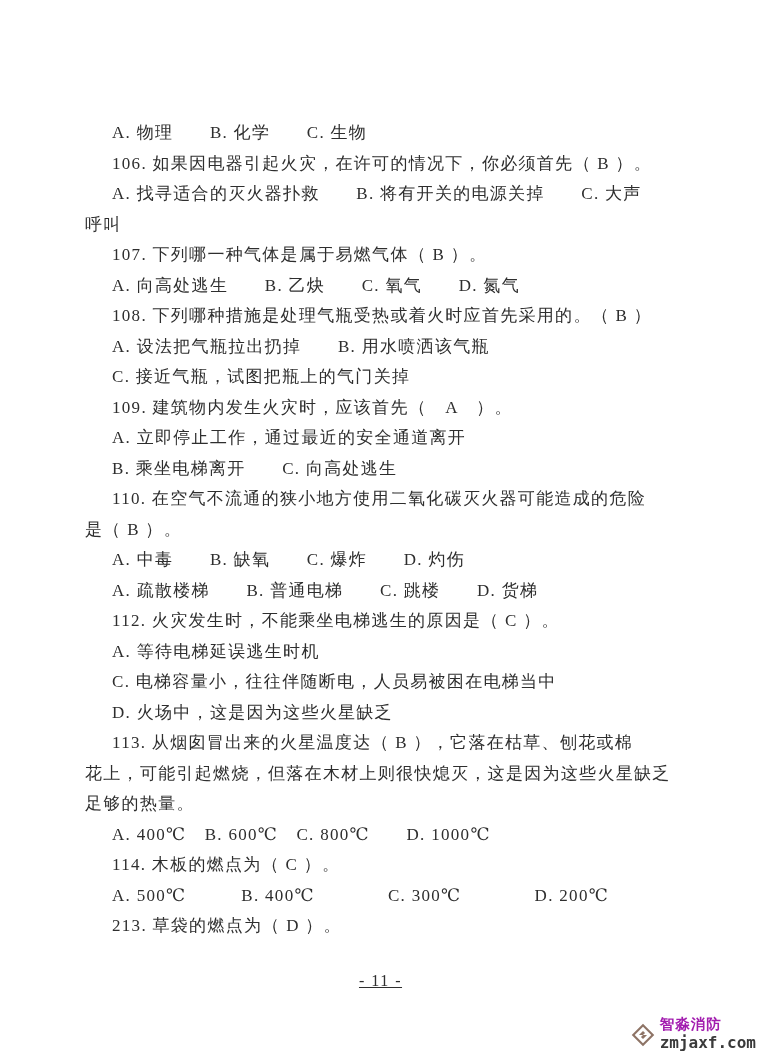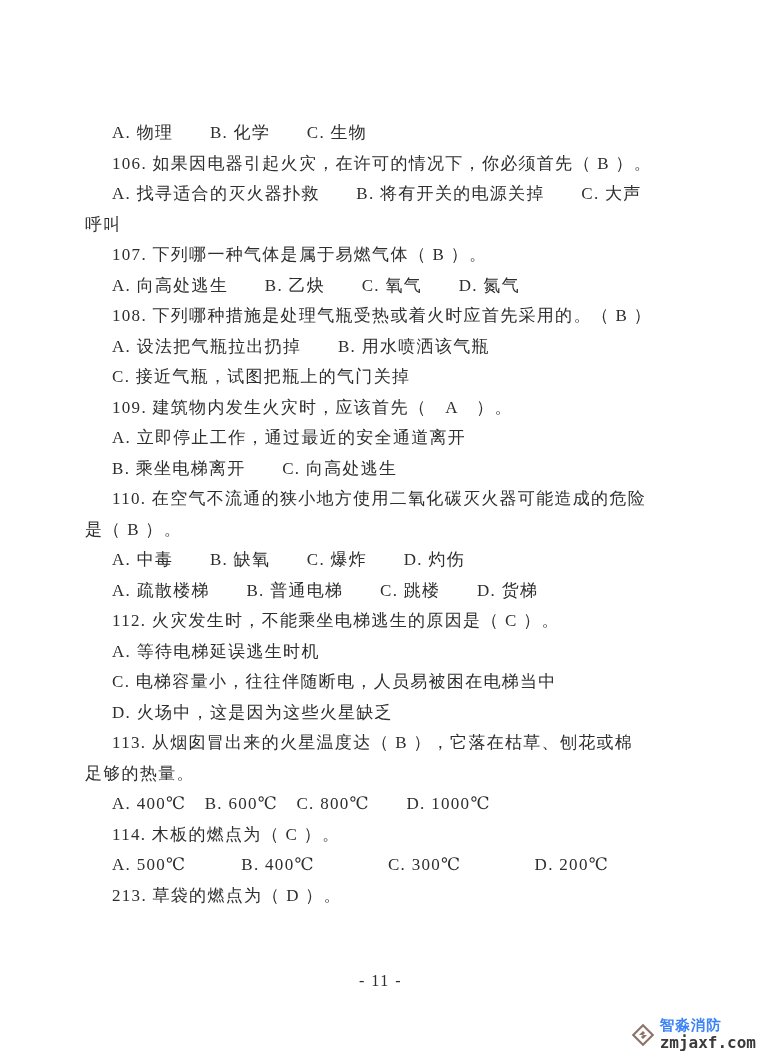--- a/index.html
+++ b/index.html
@@ -39,39 +39,40 @@
   }
   .page-number {
     position: absolute;
     left: 0;
     right: 0;
     top: 972px;
     text-align: center;
     font-size: 16px;
     letter-spacing: 1.5px;
     color: #2e2e2e;
+    text-decoration: underline;
   }
   .logo {
     position: absolute;
     right: 5px;
     bottom: 5px;
     display: flex;
     align-items: center;
     gap: 4px;
   }
   .logo-text {
     display: flex;
     flex-direction: column;
     line-height: 1.08;
   }
   .brand-name {
-    font-family: Liberation Serif, serif;
+    font-family: Liberation Mono, monospace;
     font-size: 14.5px;
     font-weight: 600;
-    color: #3b82f6;
+    color: #a21caf;
     letter-spacing: 1px;
   }
   .brand-domain {
     font-family: "DejaVu Sans Mono", "Liberation Mono", monospace;
     font-size: 16px;
     font-weight: 700;
     color: #3a3a3a;
   }
 </style>
 </head>
@@ -94,20 +95,21 @@
       <div class="line indent">B. 乘坐电梯离开　　C. 向高处逃生</div>
       <div class="line indent">110. 在空气不流通的狭小地方使用二氧化碳灭火器可能造成的危险</div>
       <div class="line">是（ B ）。</div>
       <div class="line indent">A. 中毒　　B. 缺氧　　C. 爆炸　　D. 灼伤</div>
       <div class="line indent">A. 疏散楼梯　　B. 普通电梯　　C. 跳楼　　D. 货梯</div>
       <div class="line indent">112. 火灾发生时，不能乘坐电梯逃生的原因是（ C ）。</div>
       <div class="line indent">A. 等待电梯延误逃生时机</div>
       <div class="line indent">C. 电梯容量小，往往伴随断电，人员易被困在电梯当中</div>
       <div class="line indent">D. 火场中，这是因为这些火星缺乏</div>
       <div class="line indent">113. 从烟囱冒出来的火星温度达（ B ），它落在枯草、刨花或棉</div>
+      <div class="line">花上，可能引起燃烧，但落在木材上则很快熄灭，这是因为这些火星缺乏</div>
       <div class="line">足够的热量。</div>
       <div class="line indent">A. 400℃　B. 600℃　C. 800℃　　D. 1000℃</div>
       <div class="line indent">114. 木板的燃点为（ C ）。</div>
       <div class="line indent">A. 500℃　　　B. 400℃　　　　C. 300℃　　　　D. 200℃</div>
       <div class="line indent">213. 草袋的燃点为（ D ）。</div>
     </div>
 
   <div class="page-number">- 11 -</div>
 
   <div class="logo">

